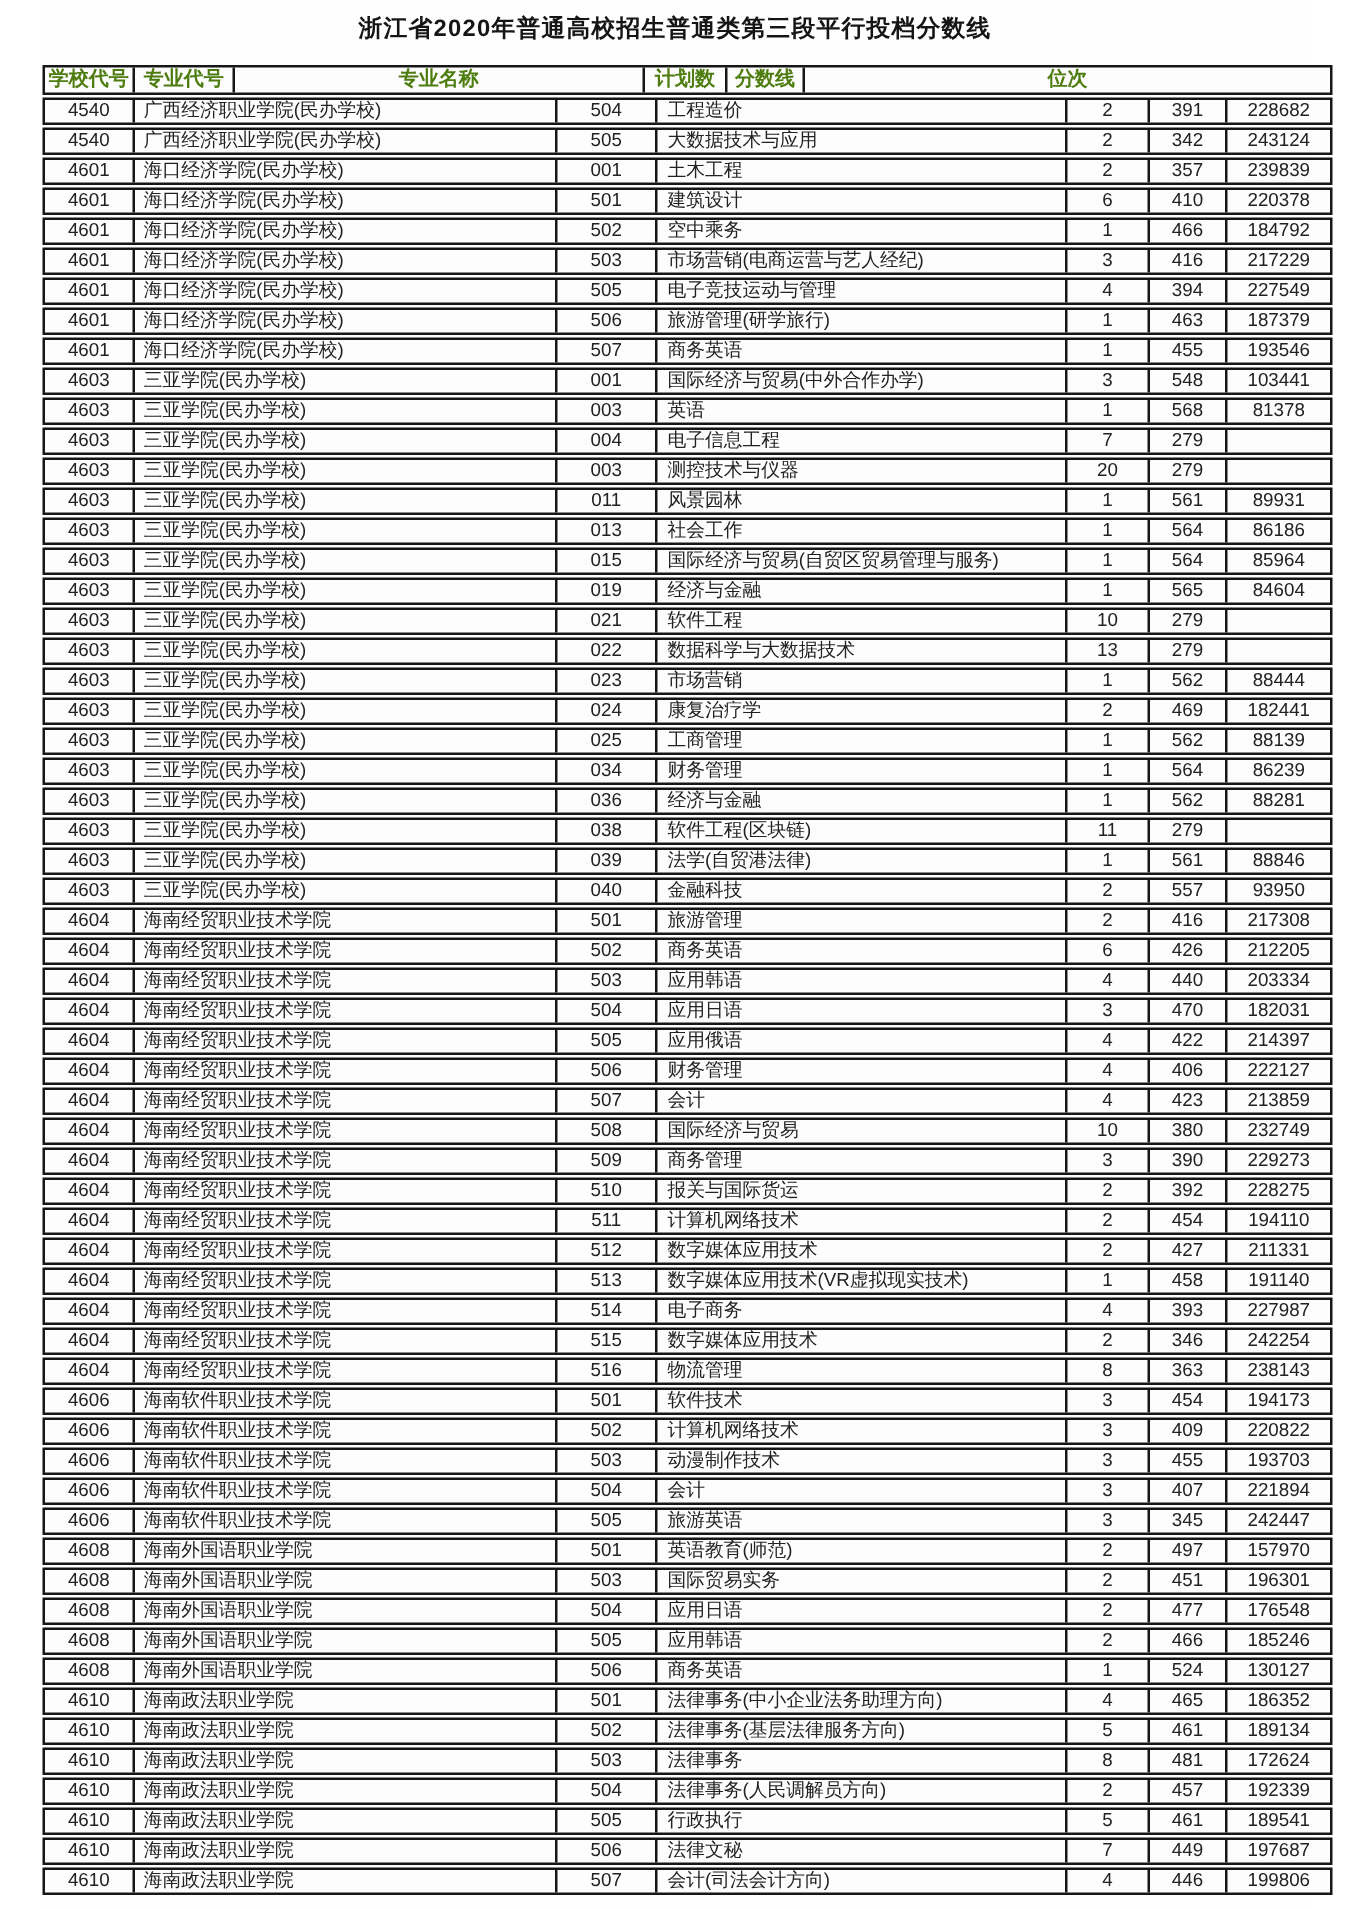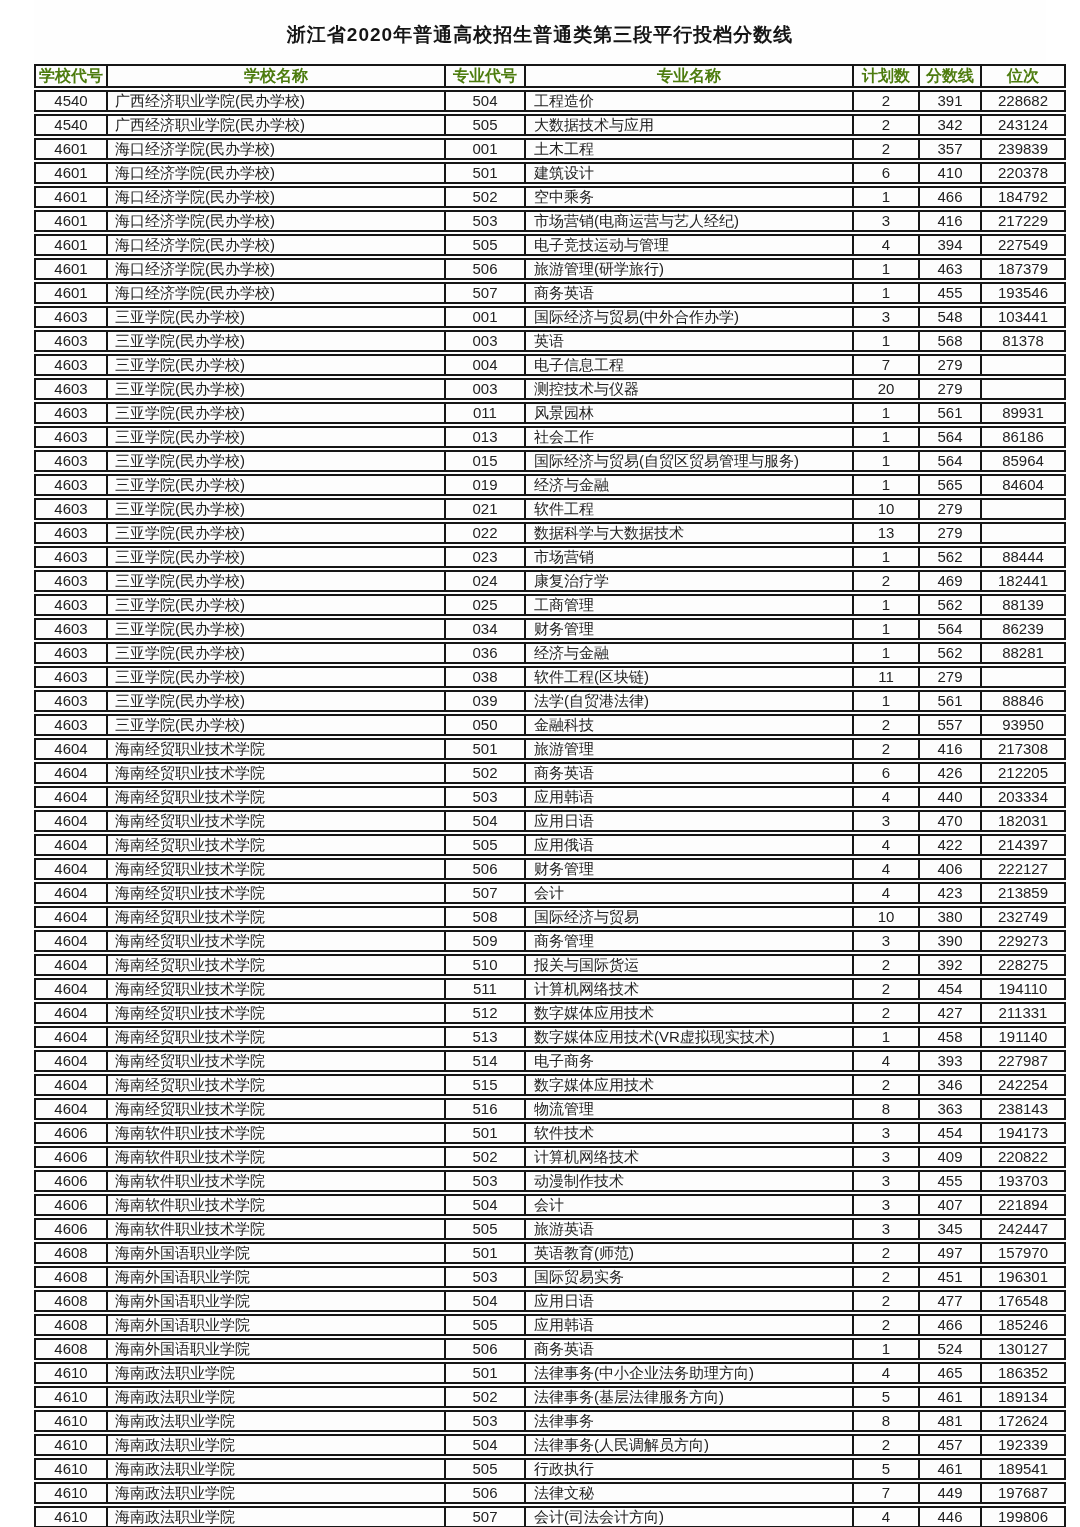--- a/index.html
+++ b/index.html
@@ -6,21 +6,21 @@
   html, body {
     background: #ffffff;
     font-family: "Liberation Sans", "DejaVu Sans", sans-serif;
     color: #1b1b1b;
   }
   .page {
     width: 1012px;
     min-height: 1527px;
     margin: 0 auto;
     background: #fefefe;
-    padding-top: 22px;
+    padding-top: 10px;
     position: relative;
   }
   .title {
     text-align: center;
     font-size: 19px;
     font-weight: bold;
     letter-spacing: 1px;
     color: #151515;
     margin-bottom: 16px;
   }
@@ -63,21 +63,20 @@
 </style>
 </head>
 <body>
 
 <div class="page">
   <div class="title">浙江省2020年普通高校招生普通类第三段平行投档分数线</div>
 
   <div class="table-wrap">
     <div class="row header-row">
       <div class="cell c0">学校代号</div>
-      <div class="cell c1">学校名称</div>
       <div class="cell c2">专业代号</div>
       <div class="cell c3">专业名称</div>
       <div class="cell c4">计划数</div>
       <div class="cell c5">分数线</div>
       <div class="cell c6">位次</div>
     </div>
     <div id="table-body">
         <div class="row">
           <div class="cell c0">4540</div>
           <div class="cell c1">广西经济职业学院(民办学校)</div>
@@ -308,21 +307,21 @@
           <div class="cell c1">三亚学院(民办学校)</div>
           <div class="cell c2">039</div>
           <div class="cell c3">法学(自贸港法律)</div>
           <div class="cell c4">1</div>
           <div class="cell c5">561</div>
           <div class="cell c6">88846</div>
         </div>
         <div class="row">
           <div class="cell c0">4603</div>
           <div class="cell c1">三亚学院(民办学校)</div>
-          <div class="cell c2">050</div>
+          <div class="cell c2">040</div>
           <div class="cell c3">金融科技</div>
           <div class="cell c4">2</div>
           <div class="cell c5">557</div>
           <div class="cell c6">93950</div>
         </div>
         <div class="row">
           <div class="cell c0">4604</div>
           <div class="cell c1">海南经贸职业技术学院</div>
           <div class="cell c2">501</div>
           <div class="cell c3">旅游管理</div>

